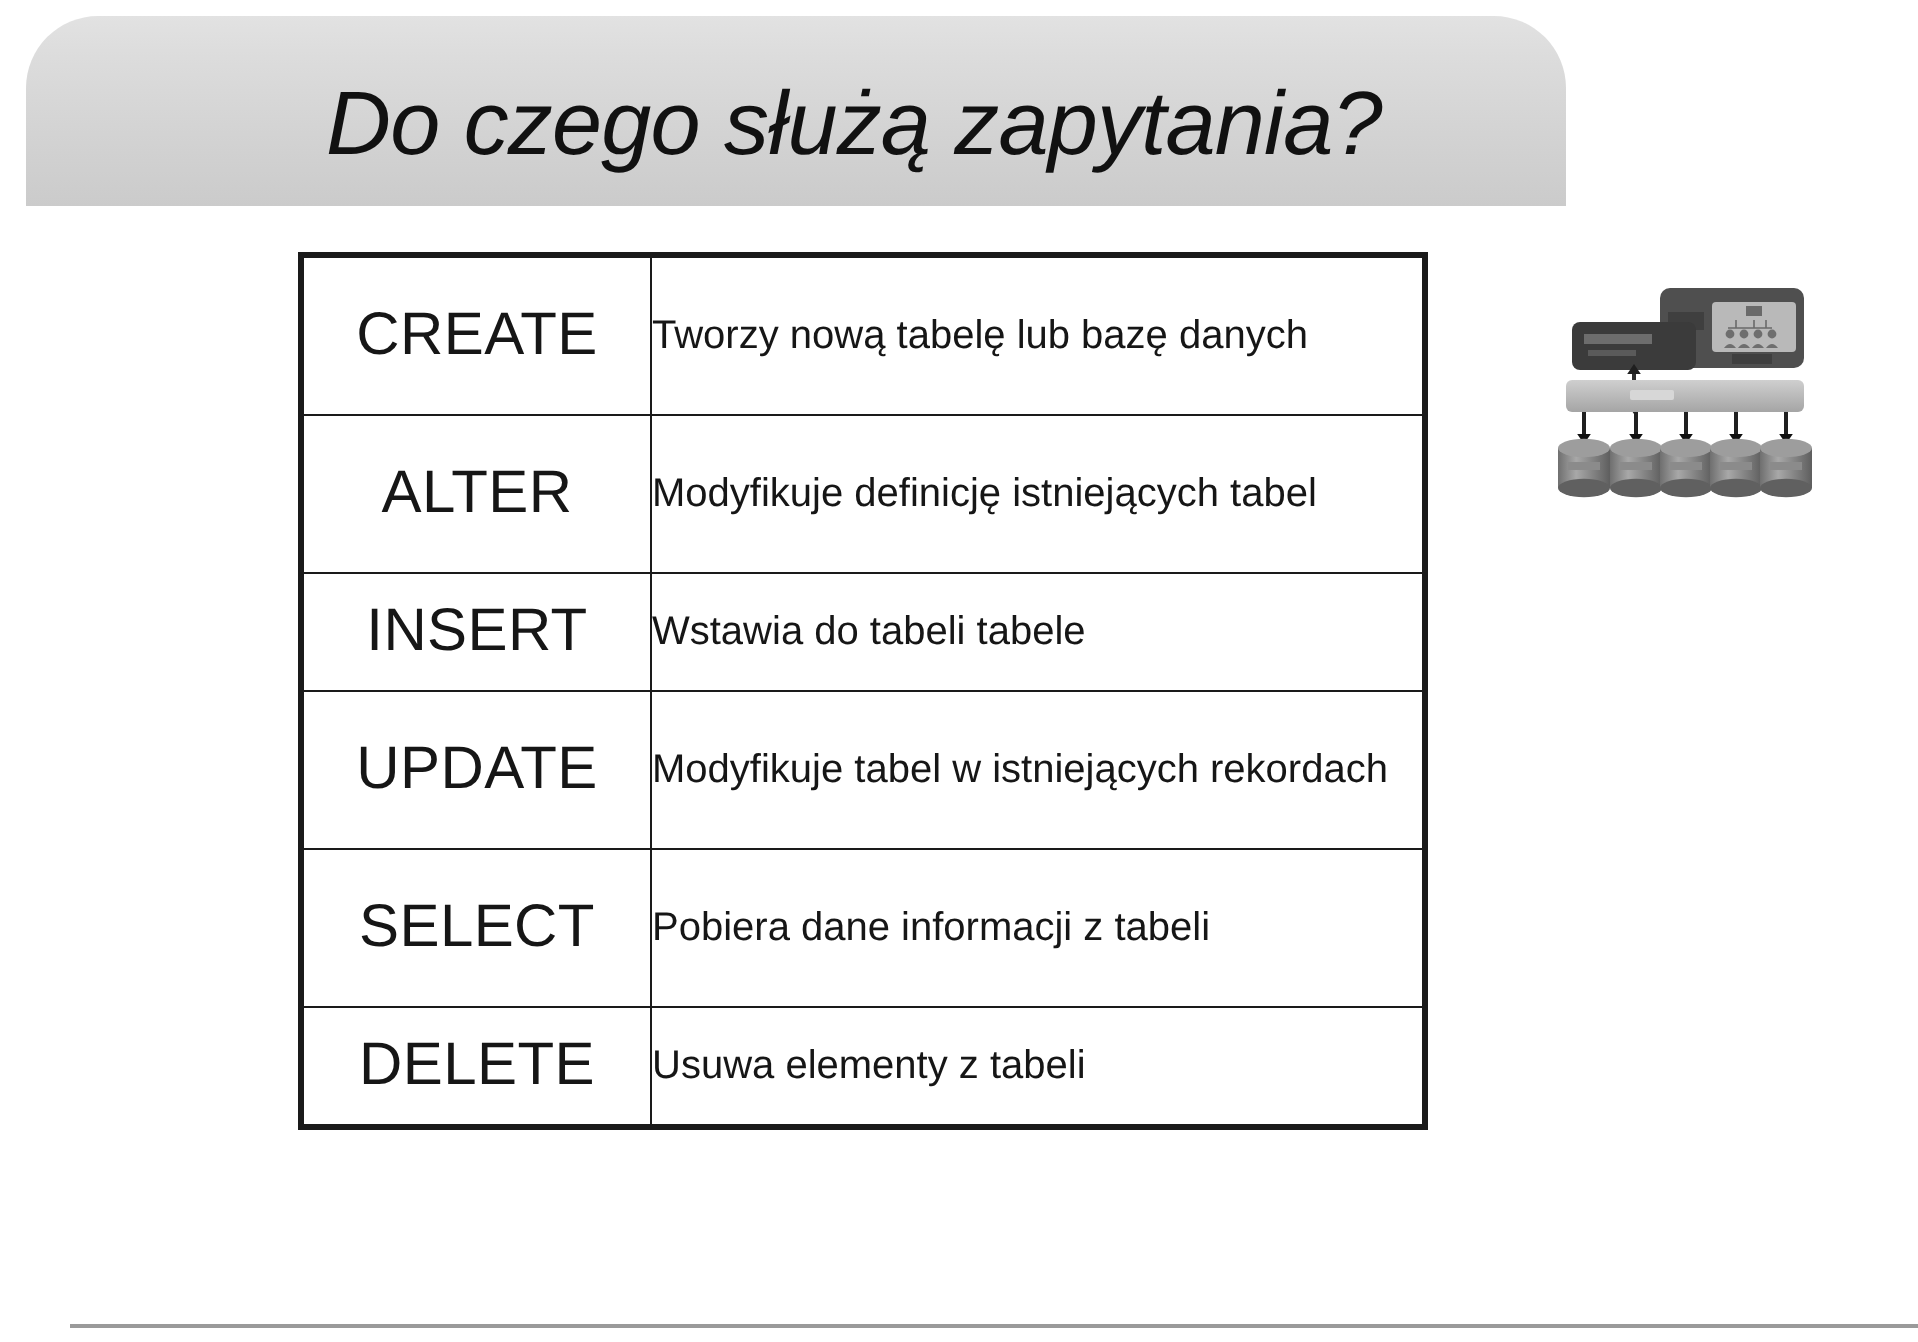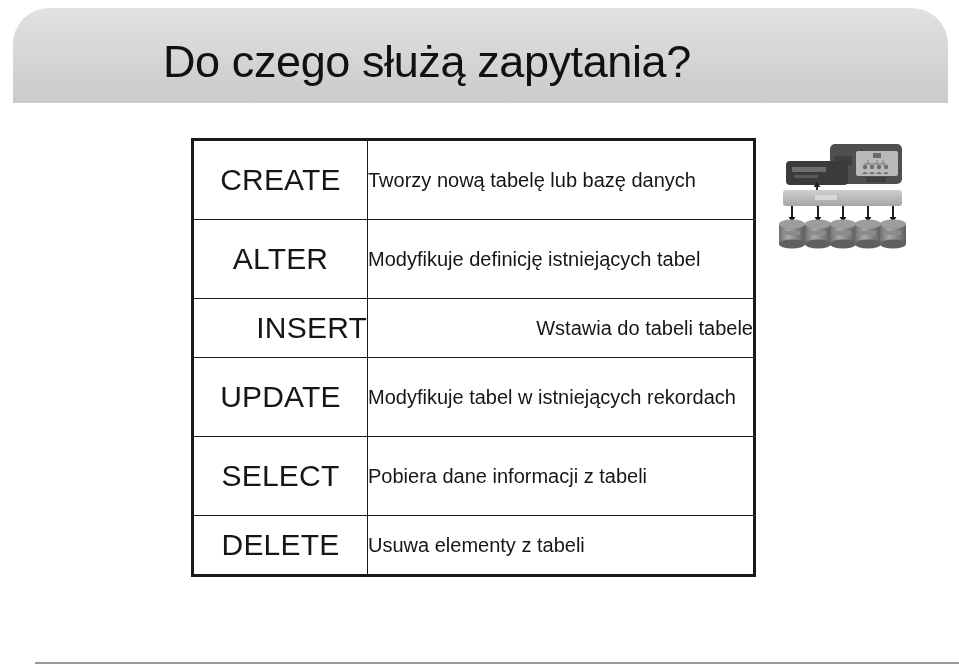--- a/index.html
+++ b/index.html
@@ -14,47 +14,47 @@
     overflow: hidden;
     font-family: "Liberation Sans", sans-serif;
     -webkit-font-smoothing: antialiased;
   }
 
   
   #title-banner {
     position: absolute;
     left: 13px;
     top: 8px;
-    width: 935px;
+    width: 770px;
     height: 95px;
     border-top-left-radius: 36px;
     border-top-right-radius: 36px;
     background: linear-gradient(180deg, #e2e2e2 0%, #dcdcdc 22%, #d3d3d3 62%, #cbcbcb 100%);
+    font-style: italic;
   }
   #title-text {
     position: absolute;
     left: 150px;
     top: 28px;
     font-size: 45px;
     line-height: 52px;
     color: #111111;
     letter-spacing: -0.4px;
     white-space: nowrap;
   }
 
   
   #cmd-table {
     position: absolute;
     left: 149px;
-    top: 138px;
+    top: 126px;
     width: 558px;
     border-collapse: collapse;
     table-layout: fixed;
     background: #fde047;
-    margin-left: 42px;
   }
   #cmd-table td {
     border: 1.6px solid #1a1a1a;
     padding: 0;
     vertical-align: middle;
     background: #ffffff;
   }
   td.cmd-cell {
     width: 173px;
     text-align: center;
@@ -67,21 +67,21 @@
   td.desc-cell {
     width: 385px;
     text-align: left;
     font-size: 20px;
     line-height: 29px;
     color: #161616;
     padding: 6px 8px 6px 14px;
   }
   tr.tall td { height: 78px; }
   tr.short td { height: 58px; }
-  tr.section-break td { border-top-width: 3.4px; text-align: right; }
+  tr.section-break td { border-top-width: 3.4px; }
   #cmd-table tr:first-child td { border-top-width: 3.2px; }
   #cmd-table tr:last-child td { border-bottom-width: 3.2px; }
   #cmd-table td:first-child { border-left-width: 3.2px; }
   #cmd-table td:last-child { border-right-width: 3.2px; }
 
   
   #arch-diagram {
     position: absolute;
     left: 768px;
     top: 136px;

